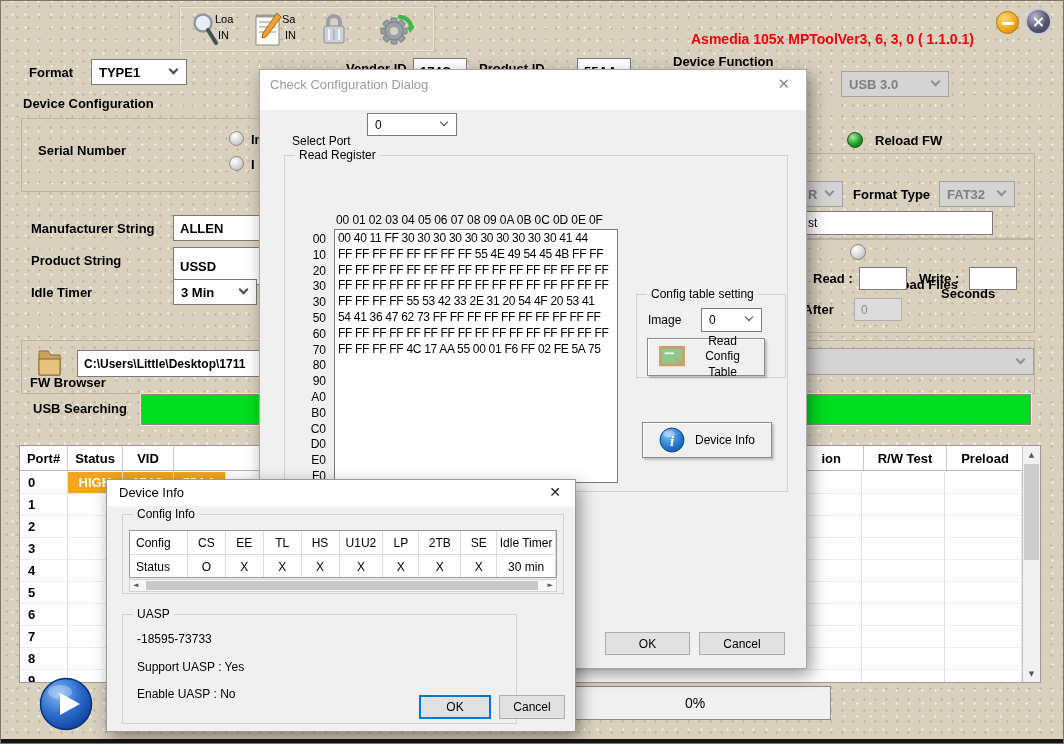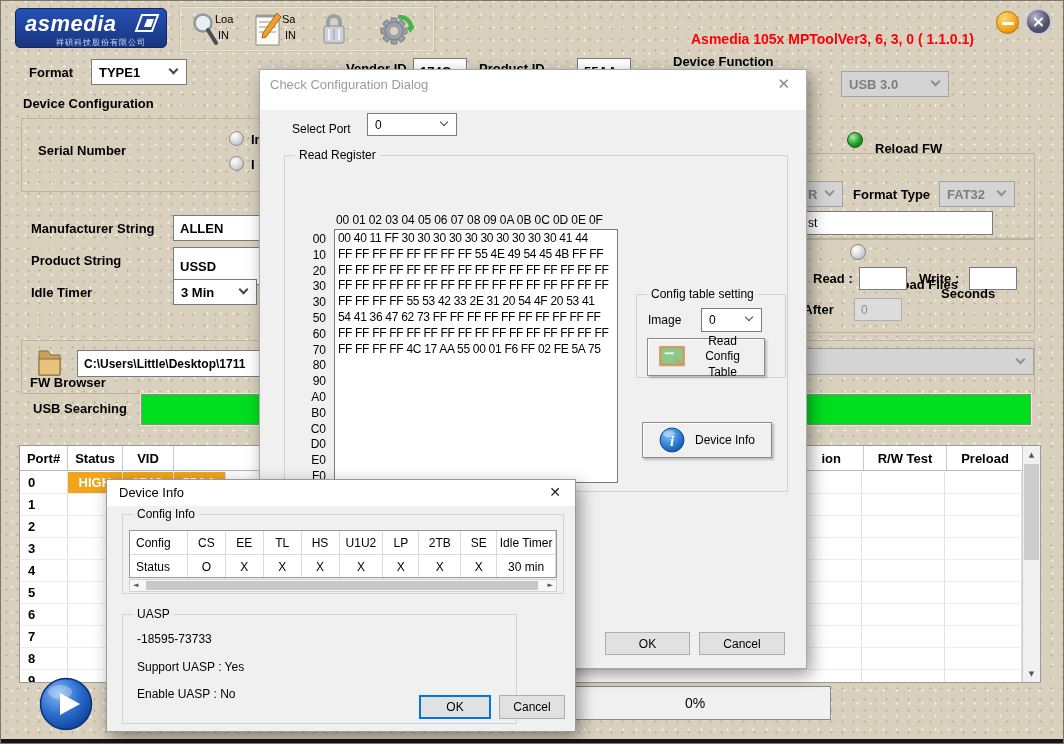--- a/index.html
+++ b/index.html
@@ -54,31 +54,20 @@
         font:bold 13px "Liberation Sans",sans-serif; overflow:hidden; white-space:nowrap; }
   .tr { display:flex; border-bottom:1px solid #ececec; }
   .arrow-glyph { font-family:"DejaVu Sans",sans-serif; color:#555; }
   .red-title { font:bold 14px "Liberation Sans",sans-serif; color:#fb0006; white-space:nowrap; }
 </style>
 </head>
 <body>
 
 <div id="win">
 
-  <div class="abs" style="left:14px;top:7px;width:152px;height:40px;border-radius:5px;
-              background:linear-gradient(180deg,#2550b4,#19357f);border:1px solid #10265f;overflow:hidden;">
-    <span class="abs" style="left:9px;top:2px;font:italic 900 22px 'Liberation Sans',sans-serif;color:#fff;letter-spacing:0.5px;">asmedia</span>
-    <span class="abs" style="left:118px;top:4px;">
-      <svg width="26" height="20" viewBox="0 0 26 20">
-        <path d="M2 18 L8 2 L24 2 L18 18 Z" fill="none" stroke="#ffffff" stroke-width="2"></path>
-        <path d="M10 14 L13 6 L20 6 L17 14 Z" fill="#ffffff"></path>
-      </svg>
-    </span>
-    <span class="abs" style="left:40px;top:28px;font-size:8px;color:#cdd6ef;letter-spacing:1px;">祥碩科技股份有限公司</span>
-  </div>
 
   <div class="abs" style="left:178px;top:5px;width:256px;height:46px;border:1px solid #c9c2ad;box-shadow:inset 0 0 0 1px #eae4d3;">
   </div>
   <span class="abs" style="left:190px;top:11px;width:30px;height:34px;">
     <span>
       <svg width="30" height="34" viewBox="0 0 30 34">
         <circle cx="12" cy="11" r="8.5" fill="#e9eef3" stroke="#8f979f" stroke-width="2.5"></circle>
         <line x1="17" y1="18" x2="25" y2="31" stroke="#4a4f55" stroke-width="4" stroke-linecap="round"></line>
       </svg>
     </span>
@@ -179,21 +168,21 @@
   <div class="abs field" style="left:172px;top:246px;width:130px;height:38px;">
     <span>USSD</span>
   </div>
   <span class="abs lbl" style="left:30px;top:284px;">Idle Timer</span>
   <div class="abs dd" style="left:172px;top:278px;width:84px;height:26px;">
     <span>3 Min</span>
     <span class="chev"></span>
   </div>
 
   <span class="abs led led-green" style="left:846px;top:131px;width:16px;height:16px;"></span>
-  <span class="abs lbl" style="left:874px;top:140px;">Reload FW</span>
+  <span class="abs lbl" style="left:874px;top:132px;">Reload FW</span>
 
   <div class="abs grp" style="left:786px;top:152px;width:248px;height:86px;"></div>
   <span class="abs lbl grp-label-beige" style="left:808px;top:156px;">at</span>
   <div class="abs dd dd-dis" style="left:770px;top:180px;width:72px;height:26px;padding-left:36px;">
     <span>R</span>
     <span class="chev chev-dis"></span>
   </div>
   <span class="abs lbl" style="left:852px;top:186px;">Format Type</span>
   <div class="abs dd dd-dis" style="left:938px;top:180px;width:76px;height:26px;">
     <span>FAT32</span>
@@ -370,21 +359,21 @@
     <span style="font:14px 'Liberation Sans',sans-serif;color:#000;">0%</span>
   </div>
   <div class="abs" style="left:0;top:738px;width:1064px;height:6px;background:#141414;"></div>
 
   <div class="abs dialog" style="left:258px;top:68px;width:548px;height:600px;z-index:10;">
     <div class="titlebar" style="height:40px;">
       <span class="abs" style="left:10px;top:7px;font:13px 'Liberation Sans',sans-serif;color:#9b9b9b;">Check Configuration Dialog</span>
       <span class="abs" style="right:16px;top:5px;font:15px 'DejaVu Sans',sans-serif;color:#8a8a8a;">✕</span>
     </div>
 
-    <span class="abs lbl12" style="left:32px;top:52px;">Select Port</span>
+    <span class="abs lbl12" style="left:32px;top:64px;">Select Port</span>
     <div class="abs dd dd12" style="left:107px;top:43px;width:90px;height:23px;">
       <span>0</span>
       <span class="chev" style="width:6px;height:6px;border-width:1.5px;"></span>
     </div>
 
     <div class="abs grpd" style="left:24px;top:85px;width:504px;height:337px;">
       <span class="grpd-label">Read Register</span>
     </div>
     <span class="abs" style="left:76px;top:143px;font:12px 'Liberation Sans',sans-serif;letter-spacing:-0.1px;white-space:pre;">00 01 02 03 04 05 06 07 08 09 0A 0B 0C 0D 0E 0F</span>
     <div class="abs" id="hex-labels" style="left:40px;top:162px;">

